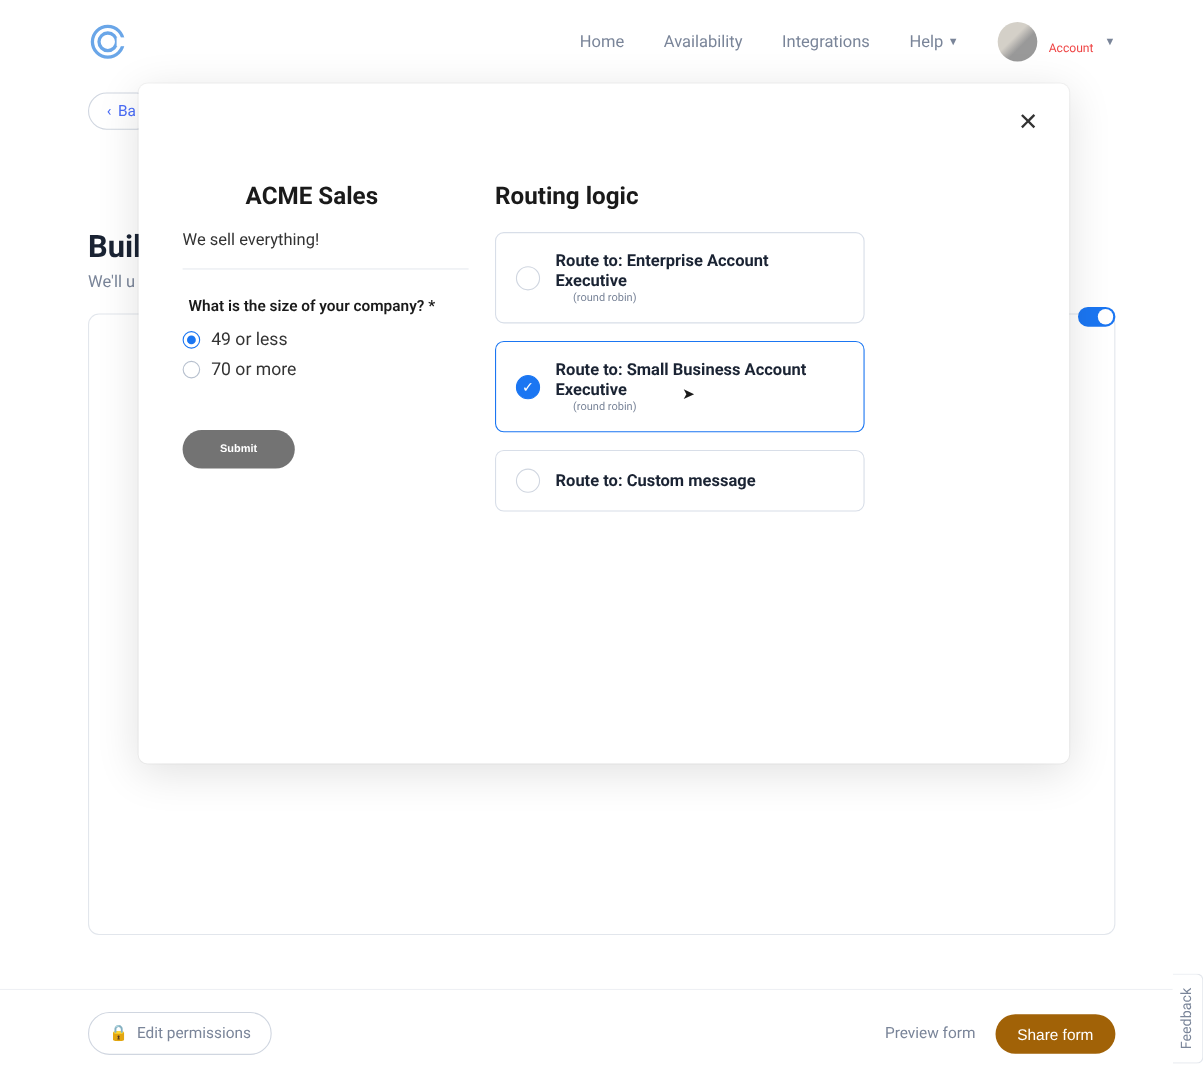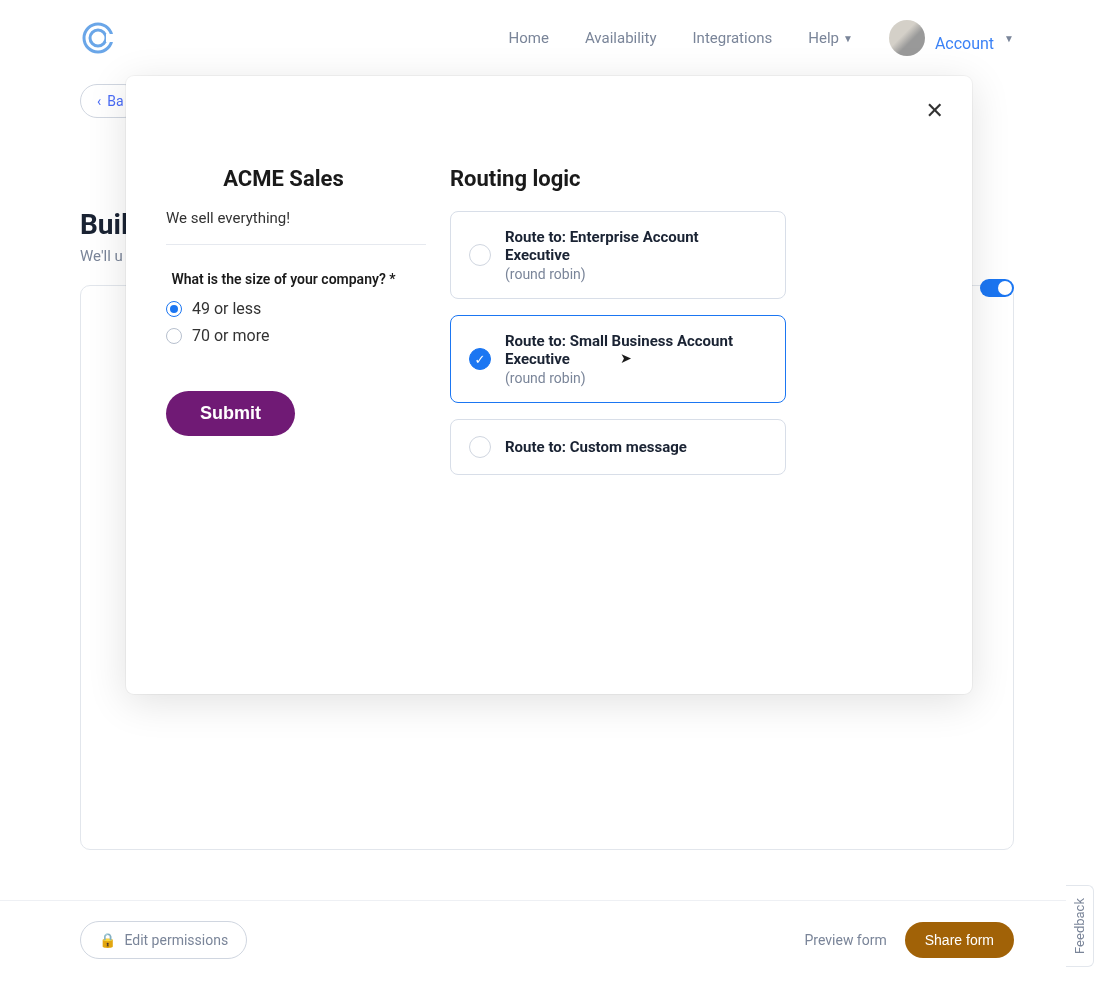--- a/index.html
+++ b/index.html
@@ -74,37 +74,37 @@
       width:300px; padding:42px 24px 0 40px; border-right:1px solid transparent;
     }
     .modal-sep { position:absolute; left:40px; top:168px; width:260px; height:1px; background:#e6e9ef; }
     .acme-title { font-size:22px; font-weight:700; text-align:center; margin:48px 0 18px; }
     .acme-sub { font-size:15px; color:#333; margin-bottom:44px; }
     .q-label { font-size:14px; font-weight:600; margin-bottom:12px; margin-top:40px;text-align:center; }
     .radio-row { display:flex; align-items:center; gap:10px; margin:8px 0; font-size:16px; color:#333; cursor:pointer; }
     .radio { width:16px; height:16px; border:1.5px solid #b7c0ce; border-radius:50%; display:inline-block; position:relative; }
     .radio.selected { border-color:#1b76f2; }
     .radio.selected::after { content:""; position:absolute; top:3px; left:3px; width:8px; height:8px; background:#1b76f2; border-radius:50%; }
-    .submit-btn { margin-top:38px; background:#701a75; color:#fff; border:none; border-radius:999px; padding:12px 34px; font-size:18px; font-weight:600; cursor:pointer; }
+    .submit-btn { margin-top:38px; background:#737373; color:#fff; border:none; border-radius:999px; padding:12px 34px; font-size:10px; font-weight:600; cursor:pointer; }
 
     .modal-right { flex:1; padding:42px 40px 4px 24px; }
     .routing-title { font-size:22px; font-weight:700; margin:48px 0 20px; }
     .route-card {
       border:1px solid #d8dee8; border-radius:8px; padding:16px 18px; margin-bottom:16px;
       display:flex; align-items:center; gap:14px; cursor:pointer; max-width: 336px;
     }
     .route-card.active { border-color:#1b76f2; }
     .route-check {
       width:22px; height:22px; border:1.5px solid #d0d6e0; border-radius:50%; flex-shrink:0;
       display:flex; align-items:center; justify-content:center;
     }
     .route-check.on { background:#1b76f2; border-color:#1b76f2; color:#fff; font-size:13px; }
     .route-text { font-size:15px; }
     .route-label { font-weight:700; color:#1a2333; }
-    .route-sub { color:#7a8599; font-size:14px; margin-top:2px; }
+    .route-sub { color:#7a8599; font-size:10px; margin-top:2px;margin-left:16px; }
 
     .feedback-tab {
       position:absolute; right:0; top:440px; transform: translateY(-10px);
       background:#fff; border:1px solid #e2e6ec; border-right:none;
       border-radius:6px 0 0 6px; padding:12px 6px; cursor:pointer;
       writing-mode: vertical-rl; text-orientation: mixed; color:#7a8599; font-size:13px;
       transform: rotate(180deg); transform-origin: center;
     }
     .feedback-wrap { position:absolute; right:0; top:445px; }
     .cursor-arrow { position:absolute; top:350px; left:620px; font-size:14px; pointer-events:none; }
@@ -123,21 +123,21 @@
   <div class="nav">
     <div class="nav-item">Home</div>
     <div class="nav-item">Availability</div>
     <div class="nav-item">Integrations</div>
     <div class="nav-item">
       <span>Help</span>
       <span style="color:#7a8599;font-size:10px;">▼</span>
     </div>
     <div class="account-group">
       <div class="avatar"></div>
-      <span style="color:#3b82f6;font-size:16px;margin-top:11px;">Account</span>
+      <span style="color:#ef4444;font-size:11px;margin-top:11px;">Account</span>
       <span style="color:#7a8599;font-size:10px;">▼</span>
     </div>
   </div>
 </div>
 
 <div class="page-bg">
   <div class="back-pill">
     <span style="color:#4a6cf7;">‹</span>
     <span>Ba</span>
   </div>

